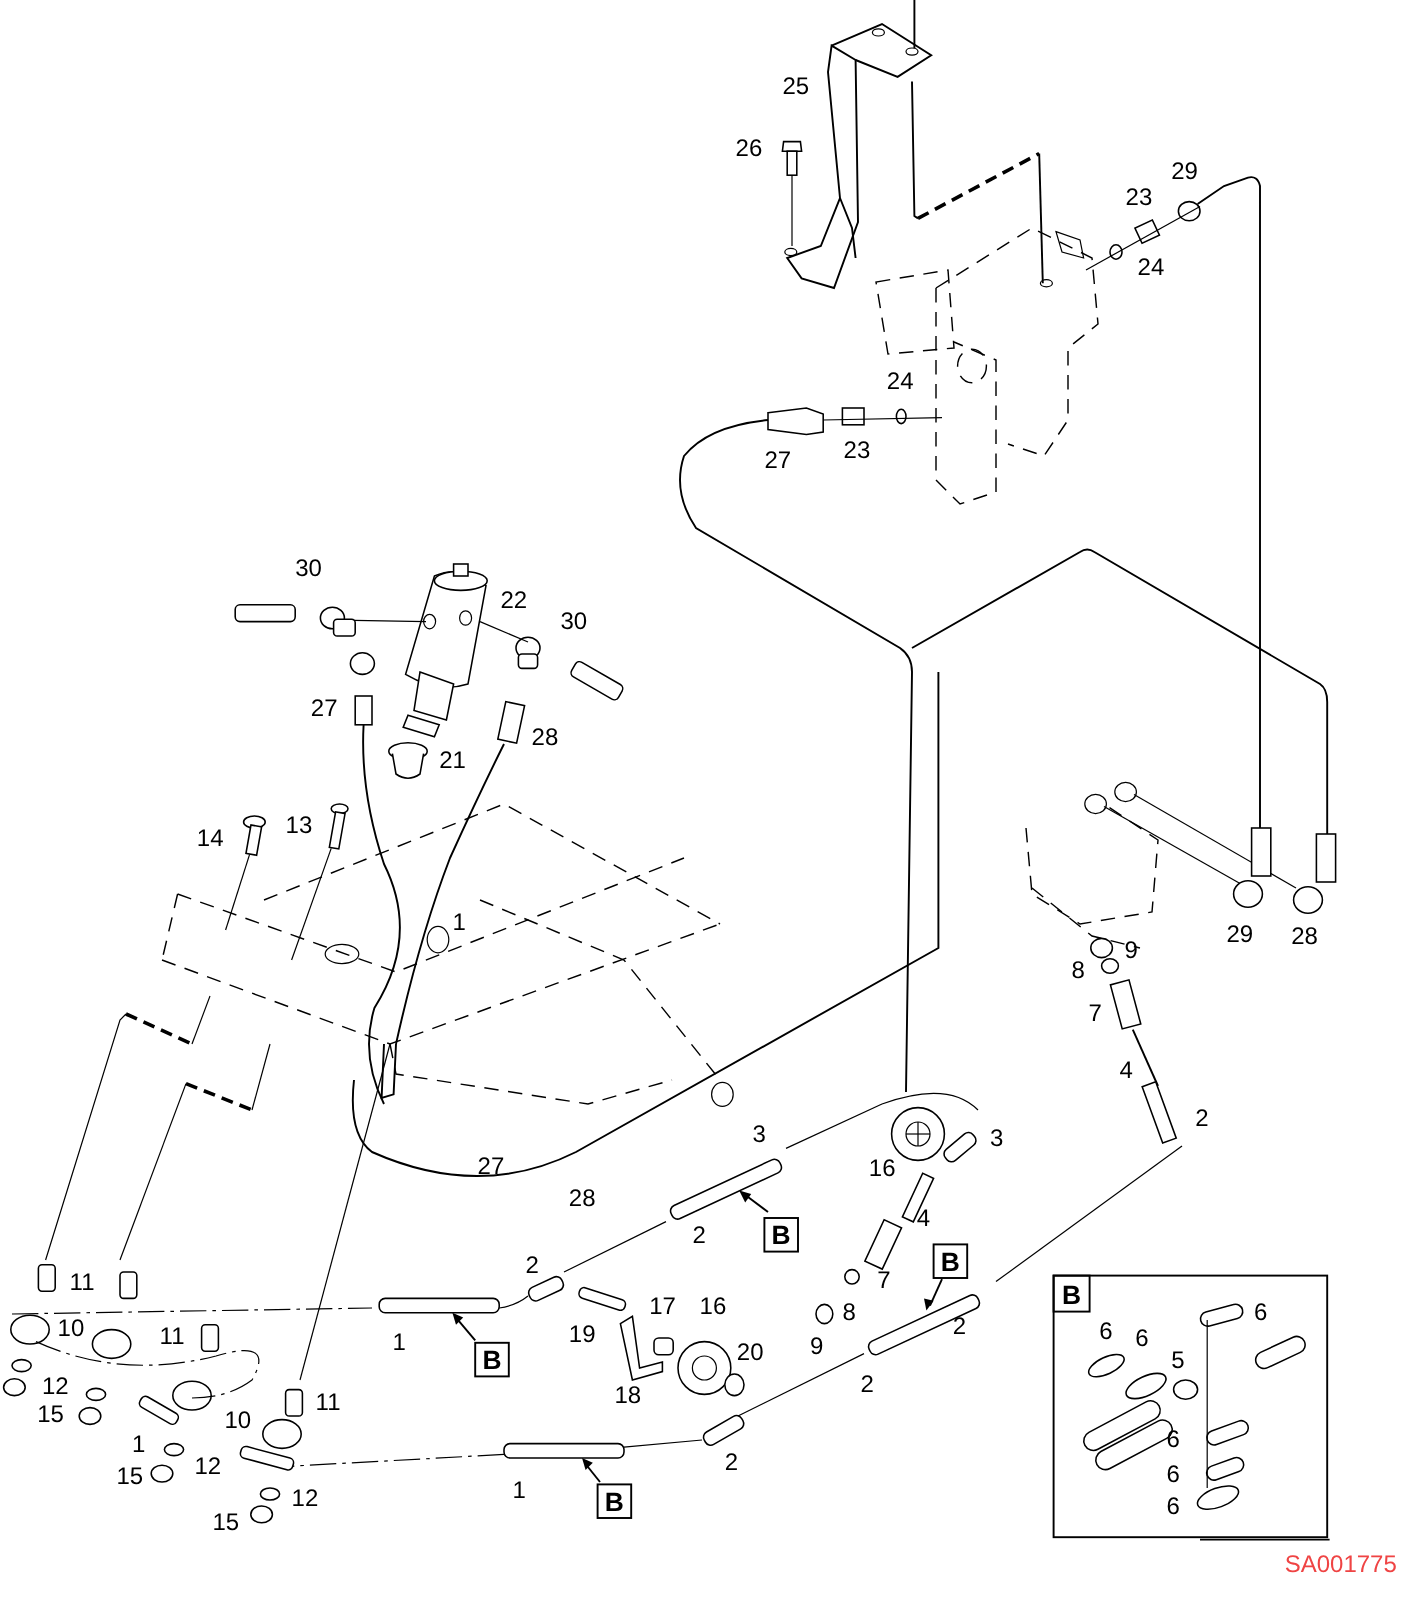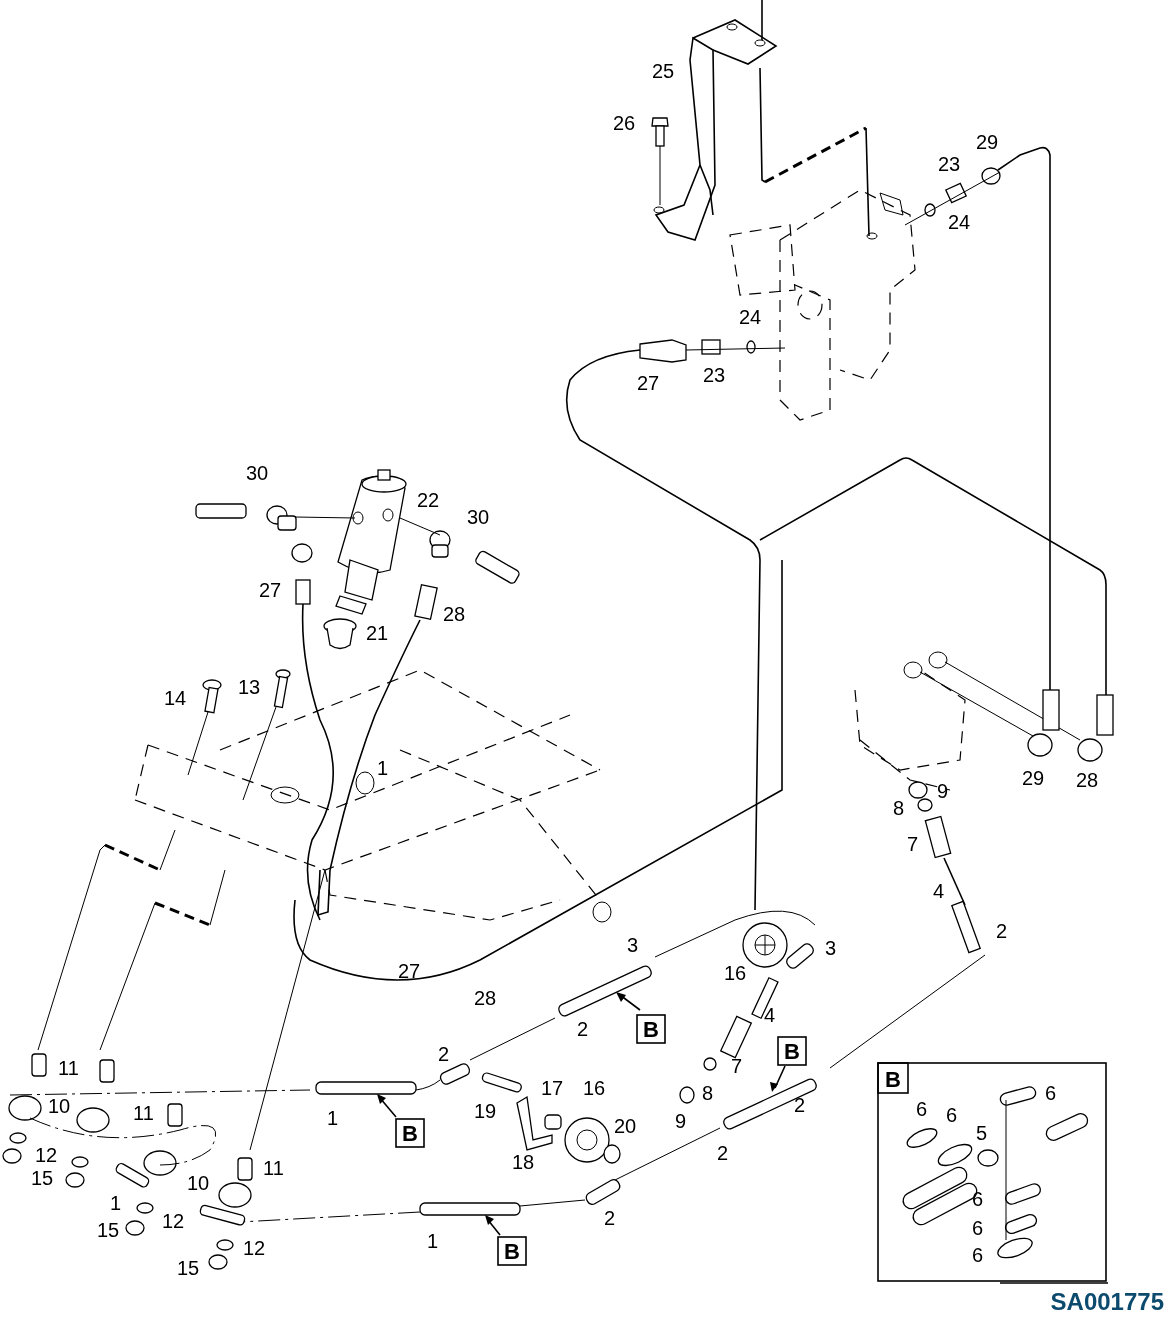--- a/index.html
+++ b/index.html
@@ -6,21 +6,21 @@
   #canvas { position: relative; width: 1176px; height: 1332px; background: #ffffff; overflow: hidden; padding-left: 12px; }
   svg { position: absolute; left: 0; top: 0; }
   .ln { stroke: #000; stroke-width: 1.6; fill: none; }
   .thin { stroke: #000; stroke-width: 1; fill: none; }
   .dash { stroke: #000; stroke-width: 1.2; fill: none; stroke-dasharray: 12 8; }
   .heavydash { stroke: #000; stroke-width: 3; fill: none; stroke-dasharray: 10 6; }
   .chain { stroke: #000; stroke-width: 1; fill: none; stroke-dasharray: 22 5 3 5; }
   .part { stroke: #000; stroke-width: 1.3; fill: #fff; }
   .lbl { font-family: "Liberation Sans", sans-serif; font-size: 20px; fill: #000; }
   .callout-b { font-family: "Liberation Sans", sans-serif; font-size: 22px; font-weight: bold; fill: #000; }
-  .doc-id { position: absolute; right: 24px; bottom: 16px; font-family: "Liberation Sans", sans-serif; font-weight: bold; font-size: 24px; color: #0c4a6e; }
+  .doc-id { position: absolute; right: 24px; bottom: 16px; font-family: "Liberation Sans", sans-serif; font-weight: normal; font-size: 20px; color: #ef4444; }
 </style>
 </head>
 <body>
 
 <div id="canvas">
 <svg width="1176" height="1332" viewBox="0 0 1176 1332">
 
   <g>
     <path class="ln" d="M693,38 L713,50 L715,185 L695,240 L668,232 L656,215 L684,205 L700,165 L690,60 Z"></path>
     <path class="ln" d="M693,38 L735,20 L776,46 L748,64 L713,50"></path>

